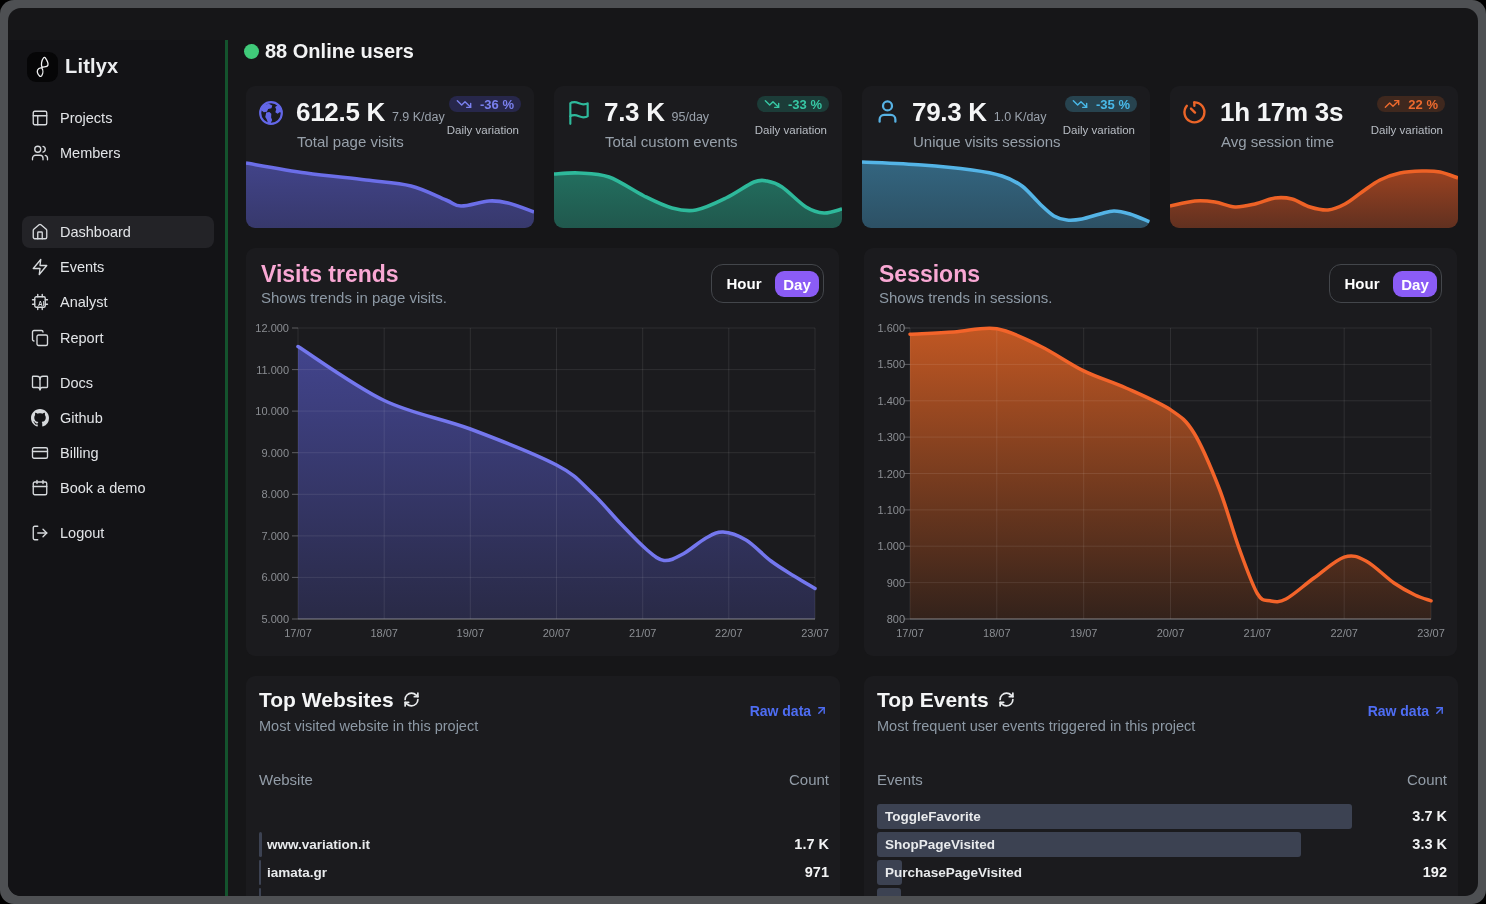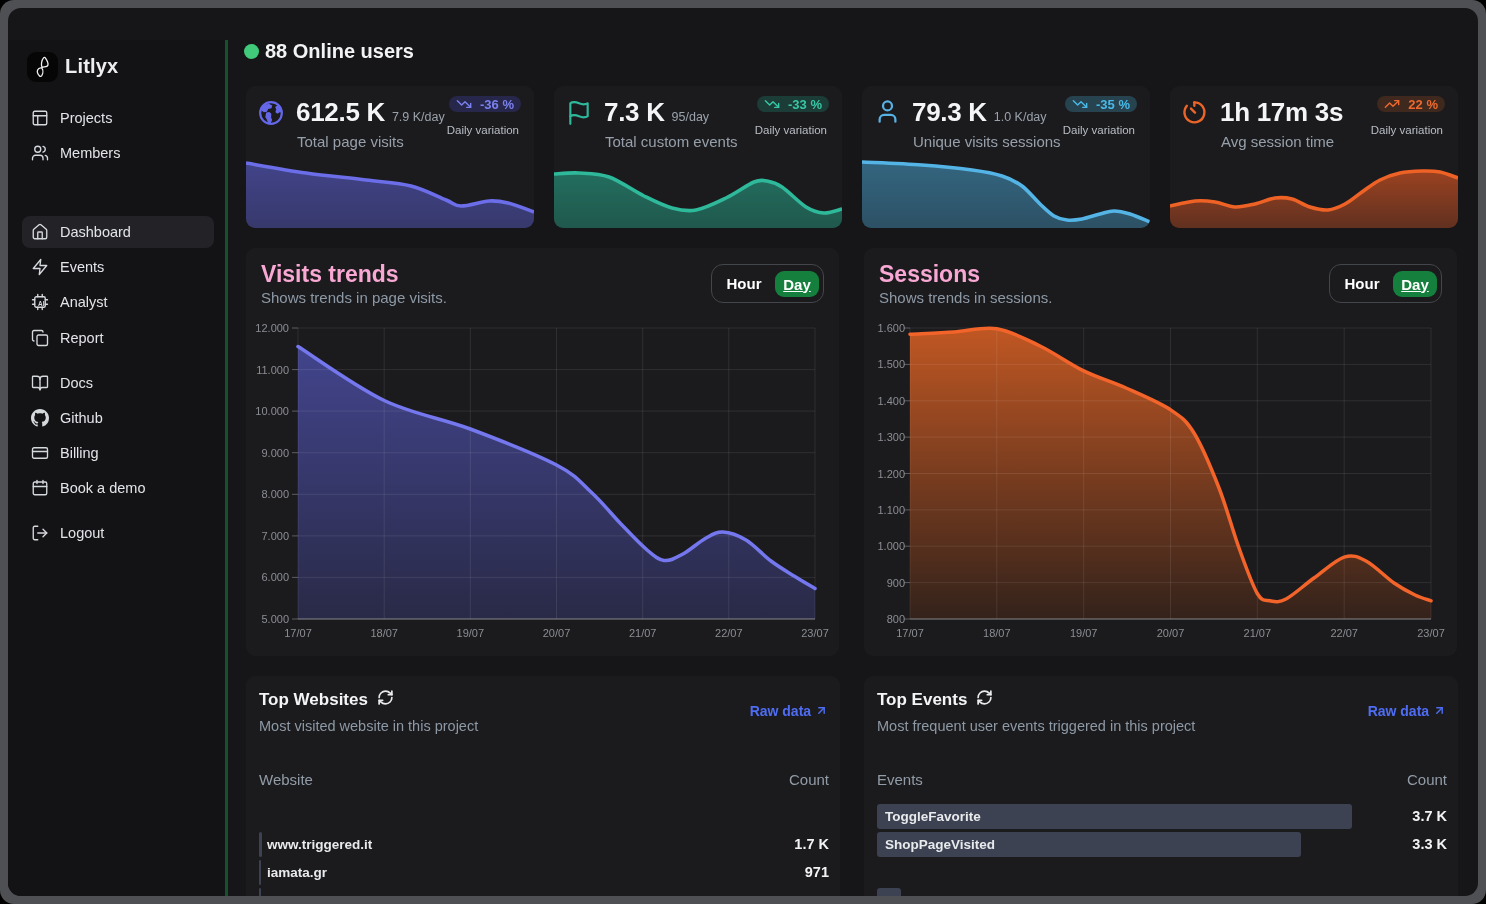--- a/index.html
+++ b/index.html
@@ -38,25 +38,25 @@
   .stat .spark { position:absolute; left:0; bottom:0; }
   
   .chart-card { width:593px; height:408px; top:240px; }
   .cc-title { position:absolute; left:15px; top:13px; color:#f9a8d4; font-size:23px; font-weight:bold;text-align:center; }
   .cc-sub { position:absolute; left:15px; top:41px; color:#8d99a5; font-size:15px; }
   .toggle { position:absolute; top:16px; right:15px; width:113px; height:39px;
     border:1px solid #43464b; border-radius:12px; }
   .toggle .hour { position:absolute; left:0; top:0; width:64px; height:37px; color:#fff;
     font-size:15px; font-weight:bold; display:flex; align-items:center; justify-content:center; }
   .toggle .day { position:absolute; left:63px; top:6px; width:44px; height:26px;
-    background:#15803d; border-radius:9px; color:#fff; font-size:15px; font-weight:bold;
-    display:flex; align-items:center; justify-content:center;text-decoration:underline; }
+    background:#8b5cf6; border-radius:9px; color:#fff; font-size:15px; font-weight:bold;
+    display:flex; align-items:center; justify-content:center; }
   
   .tbl-card { width:594px; top:668px; height:228px; }
-  .tc-title { position:absolute; left:13px; top:12px; color:#f4f5f6; font-size:17px;
+  .tc-title { position:absolute; left:13px; top:12px; color:#f4f5f6; font-size:21px;
     font-weight:bold; }
   .tc-sub { position:absolute; left:13px; top:42px; color:#8d99a5; font-size:14.5px; }
   .raw { position:absolute; top:27px; right:12px; color:#4e6df3; font-size:14px; font-weight:bold; }
   .th { position:absolute; top:95px; color:#929ca7; font-size:15px; }
   .row { position:absolute; left:13px; height:25px; }
   .row .bar { position:absolute; left:0; top:0; height:25px; background:#3c4252;
     border-radius:3px; }
   .row .bar-label { position:absolute; left:8px; top:5px; color:#e8eaec; font-size:13.5px;
     font-weight:bold; white-space:nowrap; }
   .row .cnt { position:absolute; top:4px; color:#f2f3f4; font-size:14.5px; font-weight:bold; }
@@ -367,21 +367,21 @@
           </svg></div>
       <div class="tc-sub">Most visited website in this project</div>
       <div class="raw">Raw data <svg width="13" height="13" viewBox="0 0 24 24" fill="none" stroke="#4e6df3" stroke-width="2.6" stroke-linecap="round" stroke-linejoin="round" style="position:relative;top:1px">
             <path d="M7 17 17 7"></path>
             <path d="M7 7h10v10"></path>
           </svg></div>
       <div class="th" style="left:13px">Website</div>
       <div class="th" style="right:11px">Count</div>
       <div class="row" style="top:156px;right:11px">
           <div class="bar" style="width:3px"></div>
-          <div class="bar-label">www.triggered.it</div>
+          <div class="bar-label">www.variation.it</div>
           <div class="cnt" style="right:0">1.7 K</div>
         </div>
       <div class="row" style="top:184px;right:11px">
           <div class="bar" style="width:2px"></div>
           <div class="bar-label">iamata.gr</div>
           <div class="cnt" style="right:0">971</div>
         </div>
       <div class="row" style="top:212px;right:11px">
           <div class="bar" style="width:2px"></div>
         </div>
@@ -404,18 +404,23 @@
       <div class="row" style="top:128px;right:11px">
           <div class="bar" style="width:475px"></div>
           <div class="bar-label">ToggleFavorite</div>
           <div class="cnt" style="right:0">3.7 K</div>
         </div>
       <div class="row" style="top:156px;right:11px">
           <div class="bar" style="width:424px"></div>
           <div class="bar-label">ShopPageVisited</div>
           <div class="cnt" style="right:0">3.3 K</div>
         </div>
+      <div class="row" style="top:184px;right:11px">
+          <div class="bar" style="width:25px"></div>
+          <div class="bar-label">PurchasePageVisited</div>
+          <div class="cnt" style="right:0">192</div>
+        </div>
       <div class="row" style="top:212px;right:11px">
           <div class="bar" style="width:24px"></div>
         </div>
     </div>
   </div>
 </div>
 
 </body></html>

